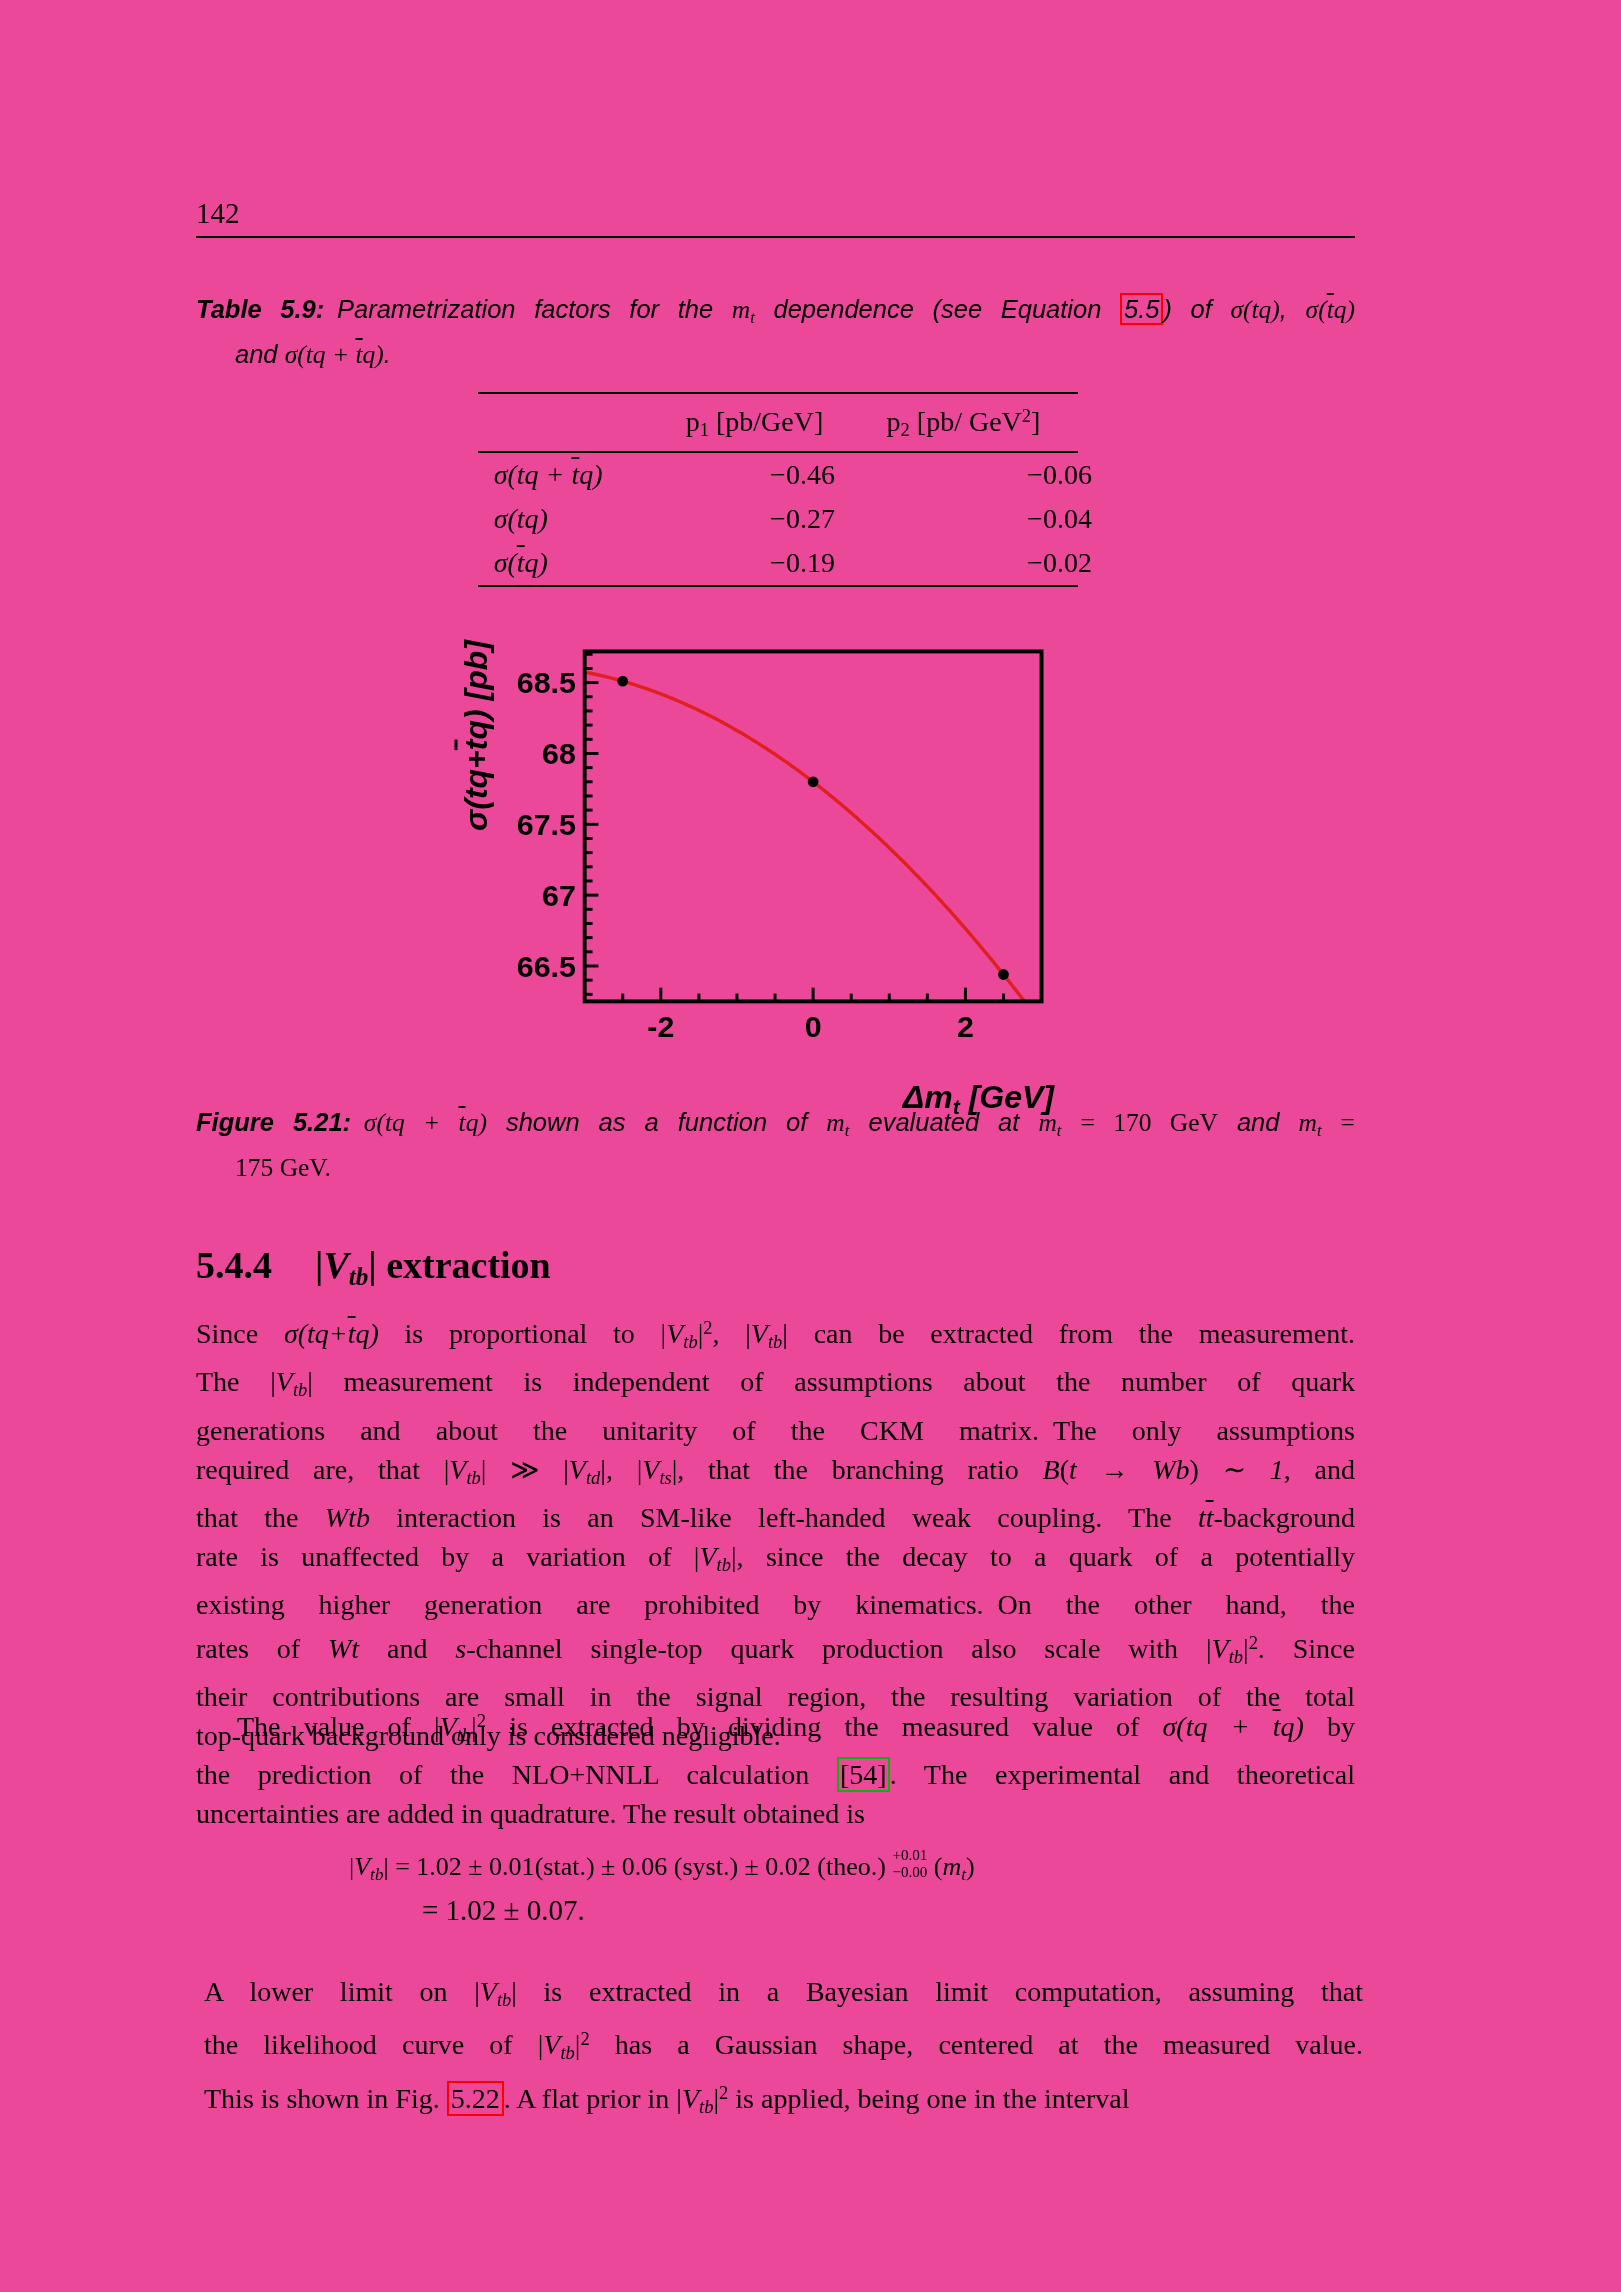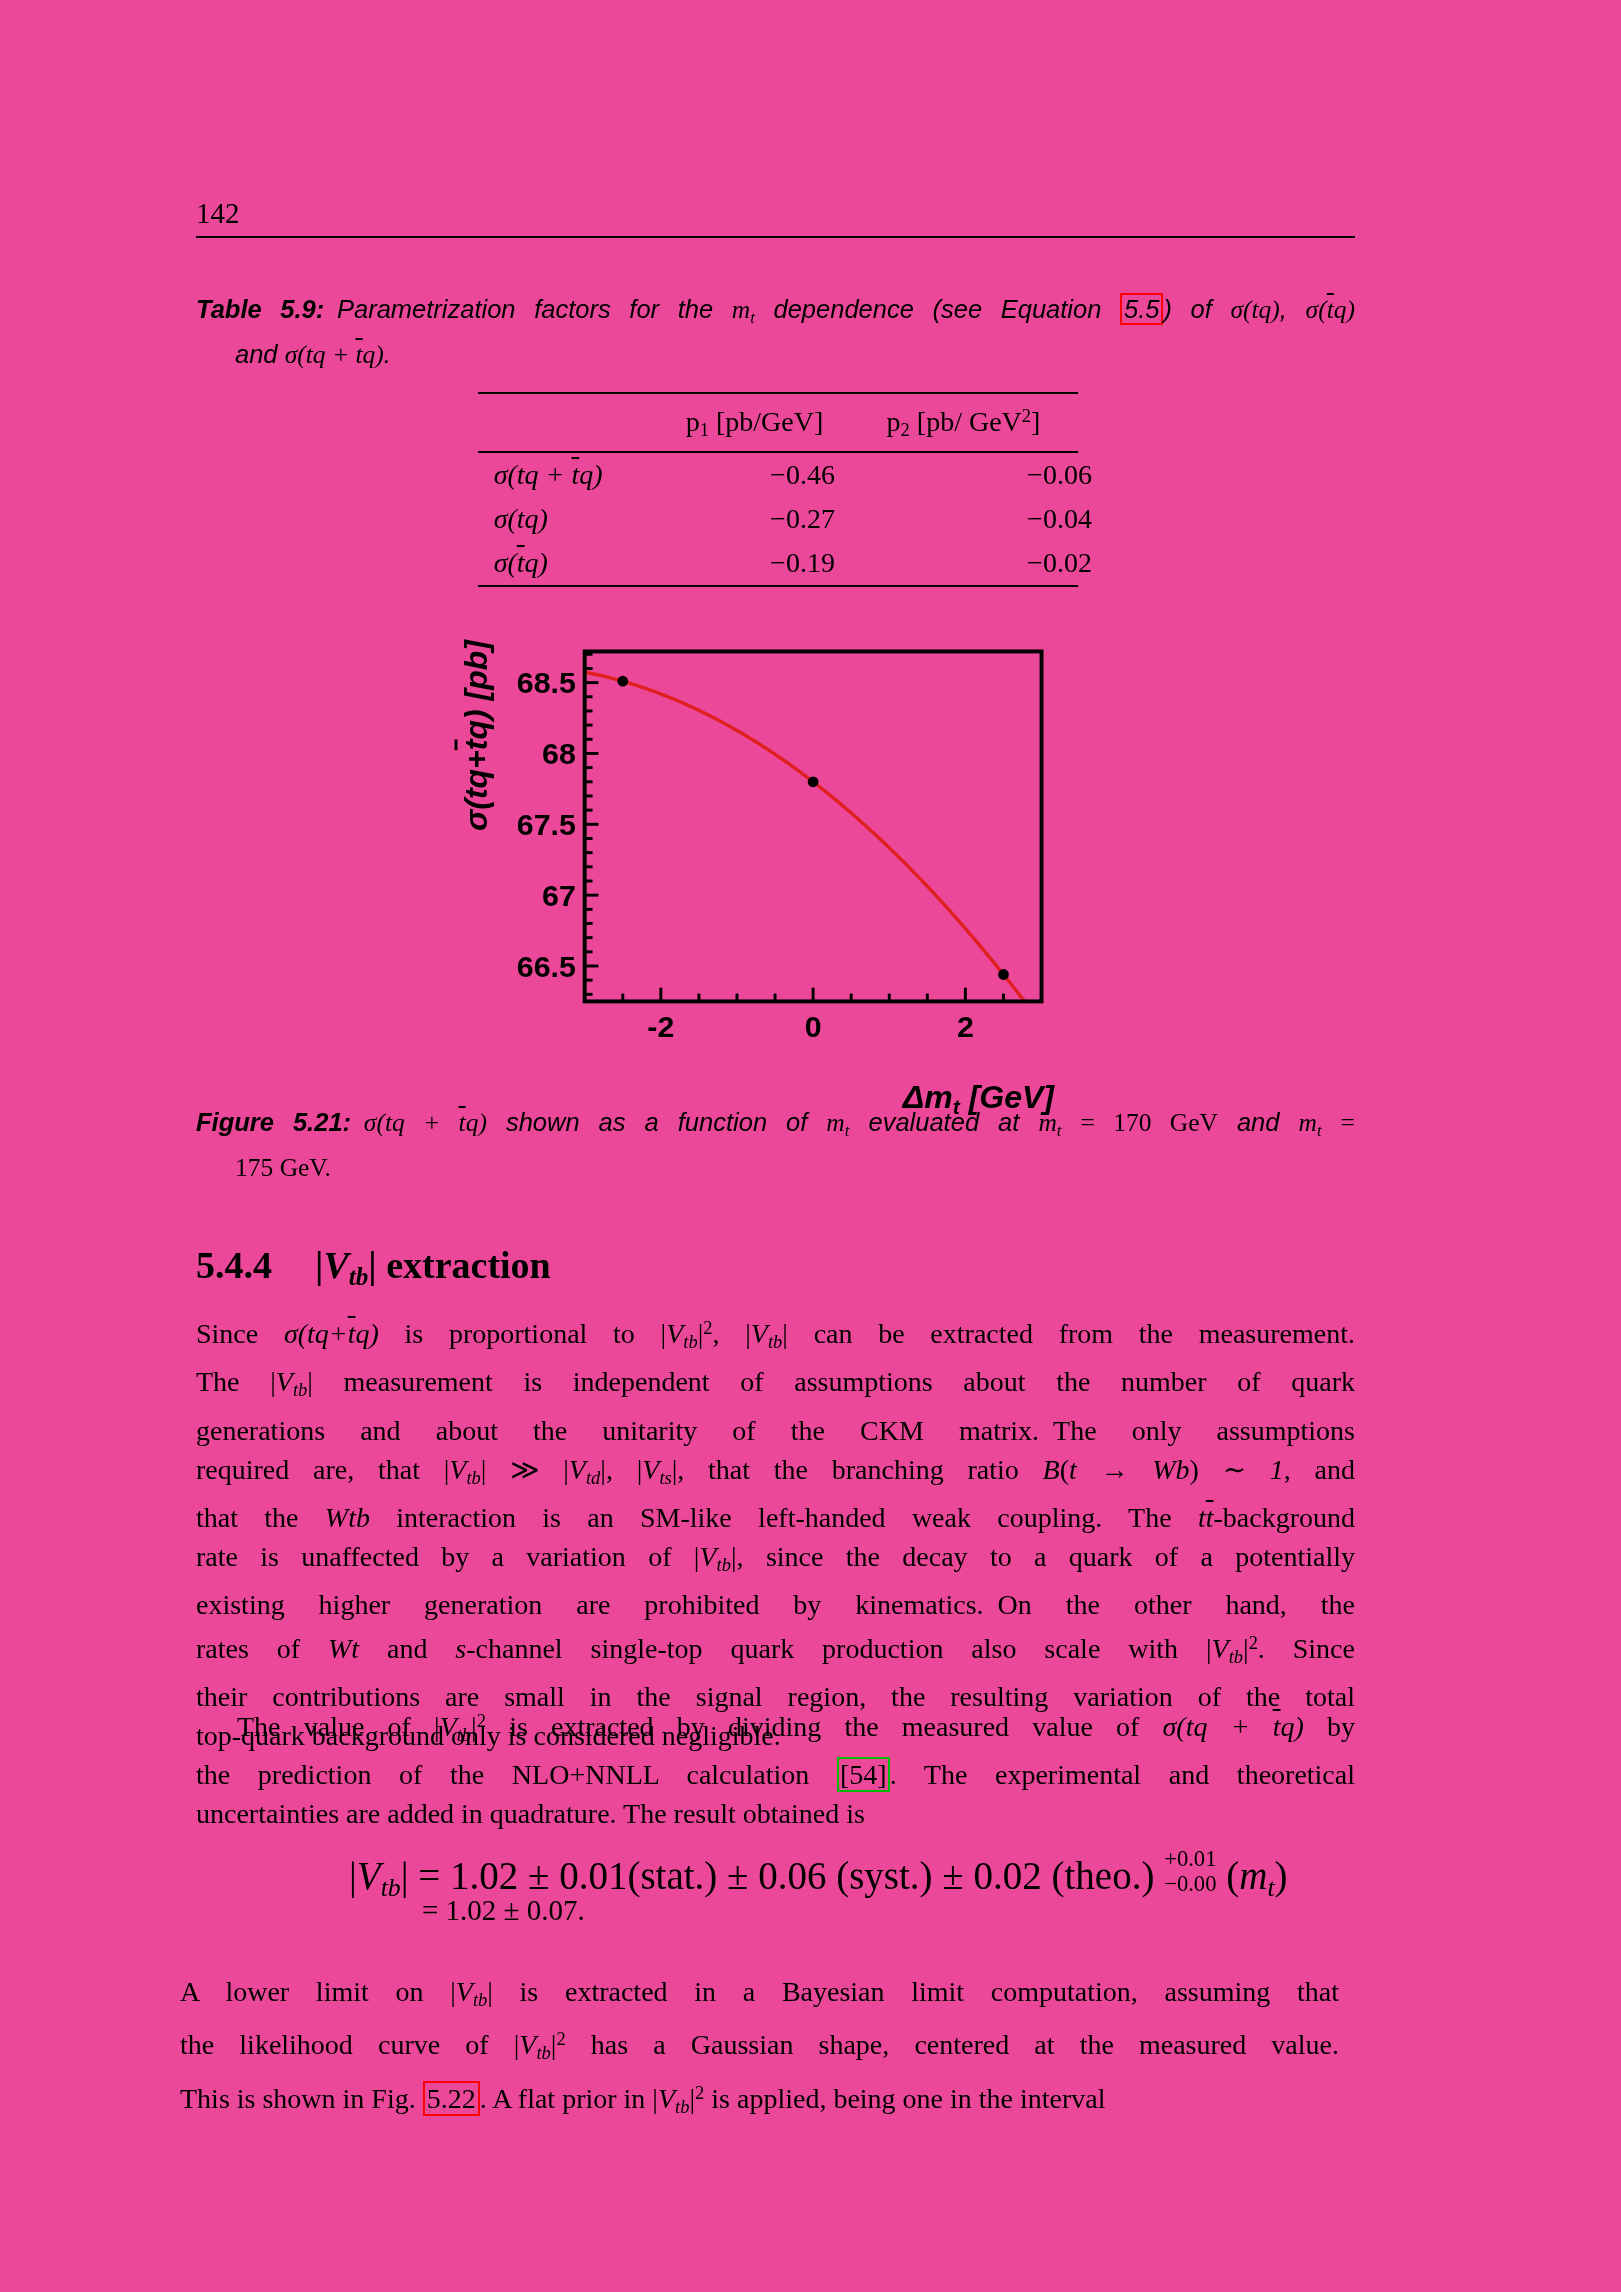--- a/index.html
+++ b/index.html
@@ -30,23 +30,23 @@
   .fig-xlabel{left:686px;top:1079px;width:368px;text-align:right;
       font-family:"Liberation Sans","DejaVu Sans",sans-serif;font-weight:bold;font-style:italic;font-size:32px;}
   .tick{font-family:"Liberation Sans","DejaVu Sans",sans-serif;font-weight:bold;font-size:31px;fill:#000;}
   
   .sect{left:196px;top:1243px;font-weight:bold;font-size:38px;}
   .sect .num{margin-right:43px;}
   
   .body-block{width:1159px;font-size:28px;line-height:39px;}
   .p1{left:196px;top:1309px;}
   .p2{left:196px;top:1702px;}
-  .p3{left:180px;top:1972px;}
+  .p3{left:204px;top:1972px;}
   .indent{text-indent:41px;}
-  .eq1{left:349px;top:1847px;font-size:39px;}
+  .eq1{left:349px;top:1847px;font-size:26px;}
   .eq2{left:422px;top:1894px;font-size:29px;}
   
   .i{font-style:italic;}
   .sub{font-size:0.66em;vertical-align:-0.28em;}
   .sup{font-size:0.66em;vertical-align:0.5em;}
   .ov{text-decoration:overline;}
   .m{font-family:"Liberation Serif","DejaVu Serif",serif;font-style:italic;}
   .rm{font-family:"Liberation Serif","DejaVu Serif",serif;font-style:normal;}
   .stack{display:inline-block;white-space:pre;font-size:0.58em;line-height:1.1;vertical-align:-0.1em;text-align:left;}
   .boxr{border:2px solid var(--ref-box,#f00);padding:0 2px;}

